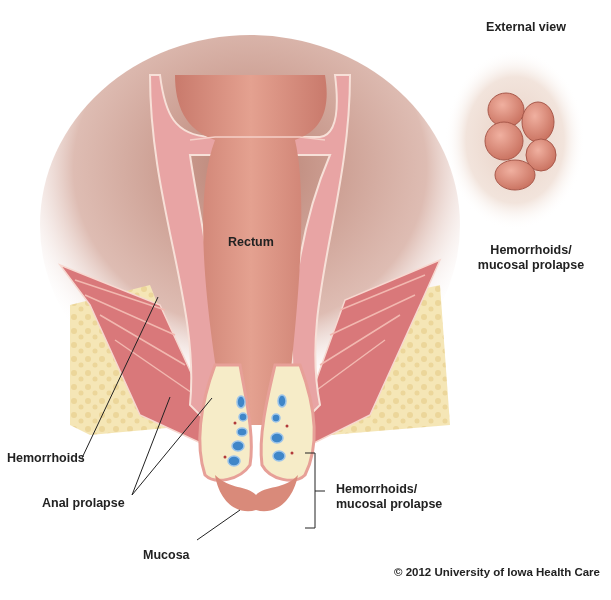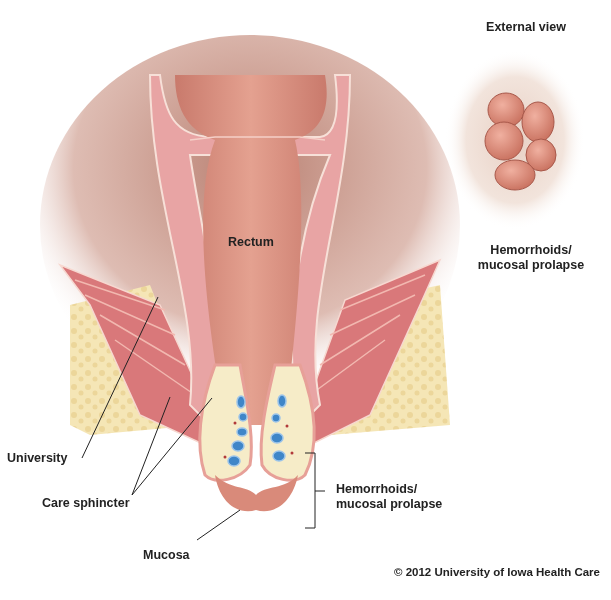--- a/index.html
+++ b/index.html
@@ -108,19 +108,19 @@
       <line x1="197" y1="535" x2="240" y2="505"></line>
       <polyline points="305,448 315,448 315,523 305,523"></polyline>
       <line x1="315" y1="486" x2="325" y2="486"></line>
     </g>
   </svg>
 
   <div class="lbl center" style="left:476px; top:15px; width:100px;">External view</div>
   <div class="lbl center" style="left:466px; top:238px; width:130px;">Hemorrhoids/</div>
   <div class="lbl center" style="left:466px; top:253px; width:130px;">mucosal prolapse</div>
   <div class="lbl" style="left:228px; top:230px;">Rectum</div>
-  <div class="lbl" style="left:7px; top:446px;">University</div>
-  <div class="lbl" style="left:42px; top:491px;">Care sphincter</div>
+  <div class="lbl" style="left:7px; top:446px;">Hemorrhoids</div>
+  <div class="lbl" style="left:42px; top:491px;">Anal prolapse</div>
   <div class="lbl" style="left:143px; top:529px;margin-top:14px;">Mucosa</div>
   <div class="lbl" style="left:336px; top:477px;">Hemorrhoids/</div>
   <div class="lbl" style="left:336px; top:492px;">mucosal prolapse</div>
   <div class="copyright" style="left:394px; top:561px;">© 2012 University of Iowa Health Care</div>
 </div>
 
 </body></html>

